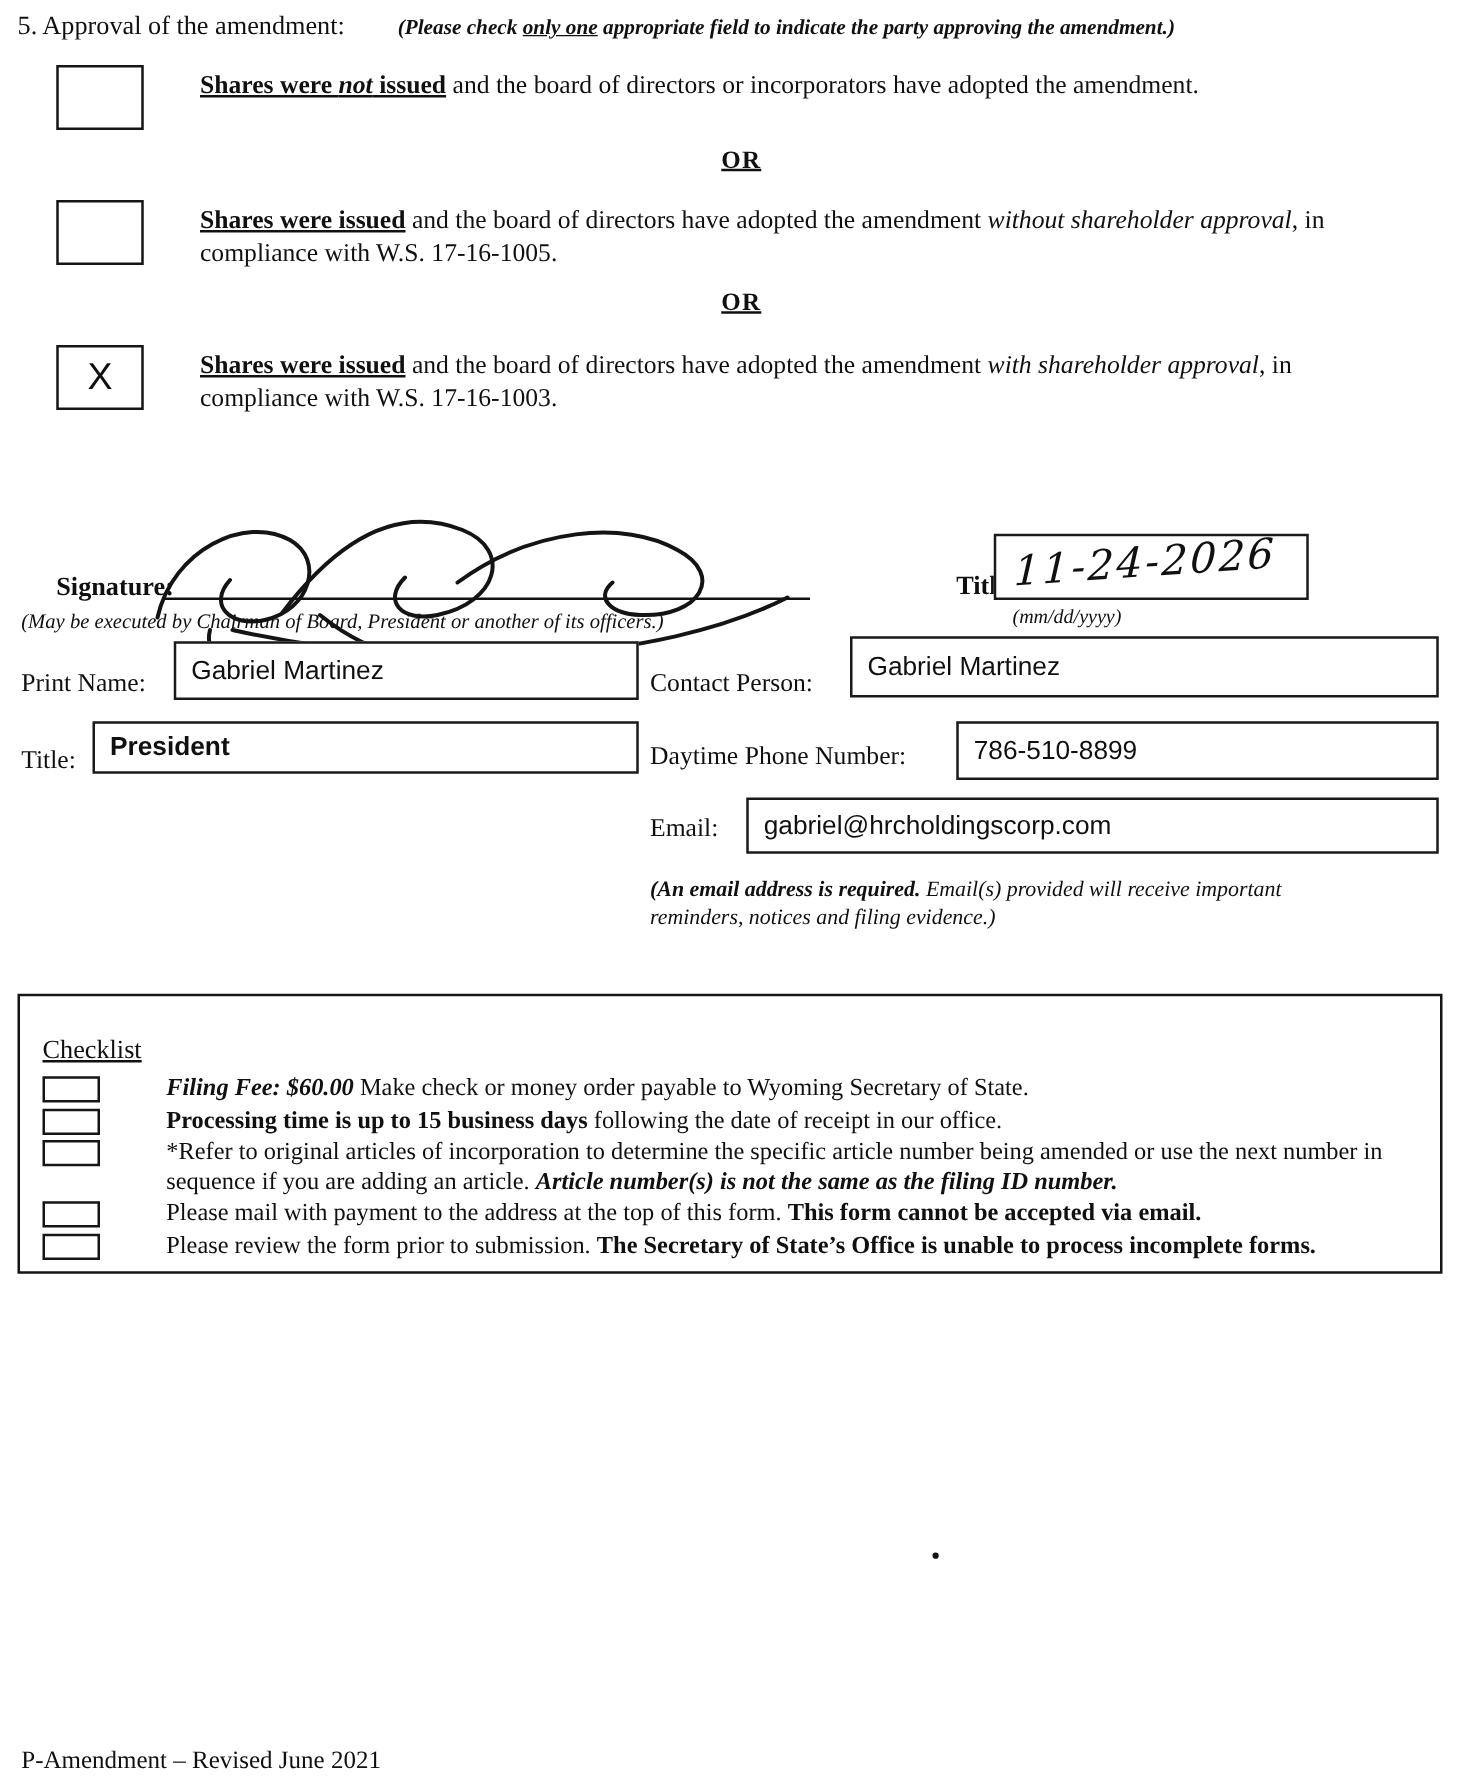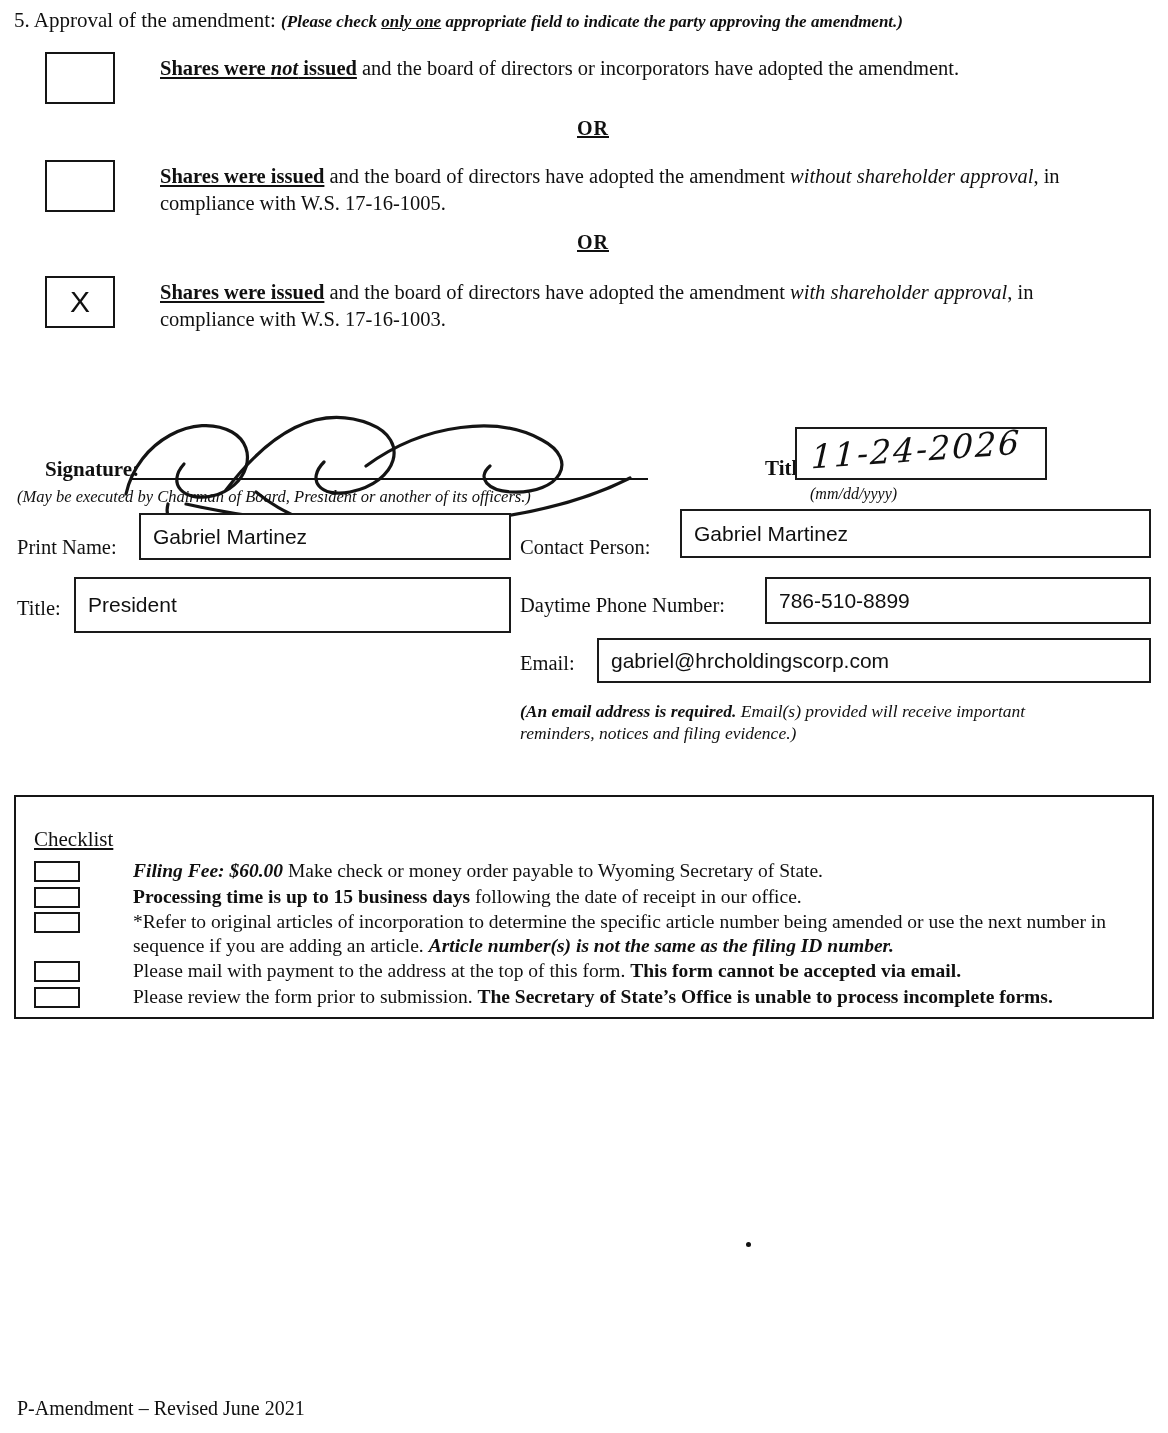--- a/index.html
+++ b/index.html
@@ -11,21 +11,21 @@
     overflow:hidden;
   }
   .abs { position:absolute; }
   .b { font-weight:bold; }
   .it { font-style:italic;margin-top:48px; }
   .u { text-decoration:underline; }
   .bu { font-weight:bold; text-decoration:underline; }
   .bi { font-weight:bold; font-style:italic; }
 
   .heading-line { left:14px; top:8px; font-size:21px; width:1140px; }
-  .heading-note { font-size:17px; font-weight:bold; font-style:italic; }
+  .heading-note { font-size:17px; font-weight:bold; font-style:italic;margin-left:37px; }
 
   .option-row { left:45px; display:flex; align-items:flex-start; width:1090px; }
   .opt-chk {
     width:70px; height:52px; border:2.5px solid #151515; background:#fff;
     flex:none; display:flex; align-items:center; justify-content:center;
     font-size:30px; font-family:"Liberation Sans", sans-serif;
   }
   .opt-text { margin-left:45px; margin-top:3px; width:950px; font-size:20.5px; line-height:27px; }
   .or-sep { font-size:20px; font-weight:bold; text-decoration:underline; letter-spacing:1px; }
 
@@ -122,21 +122,21 @@
   <div class="abs field-box" style="left:139px; top:513px; width:372px; height:47px;">
     <span class="field-val">Gabriel Martinez</span>
   </div>
 
   <div class="abs lbl" style="left:520px; top:536px;">Contact Person:</div>
   <div class="abs field-box" style="left:680px; top:509px; width:471px; height:49px;">
     <span class="field-val">Gabriel Martinez</span>
   </div>
 
   <div class="abs lbl" style="left:17px; top:597px;">Title:</div>
-  <div class="abs field-box" style="left:74px; top:577px; width:437px; height:56px;">
+  <div class="abs field-box" style="left:74px; top:577px; width:437px; height:42px;font-weight:bold;">
     <span class="field-val">President</span>
   </div>
 
   <div class="abs lbl" style="left:520px; top:594px;">Daytime Phone Number:</div>
   <div class="abs field-box" style="left:765px; top:577px; width:386px; height:47px;">
     <span class="field-val">786-510-8899</span>
   </div>
 
   <div class="abs lbl" style="left:520px; top:652px;">Email:</div>
   <div class="abs email-note" style="left:520px; top:700px;">

